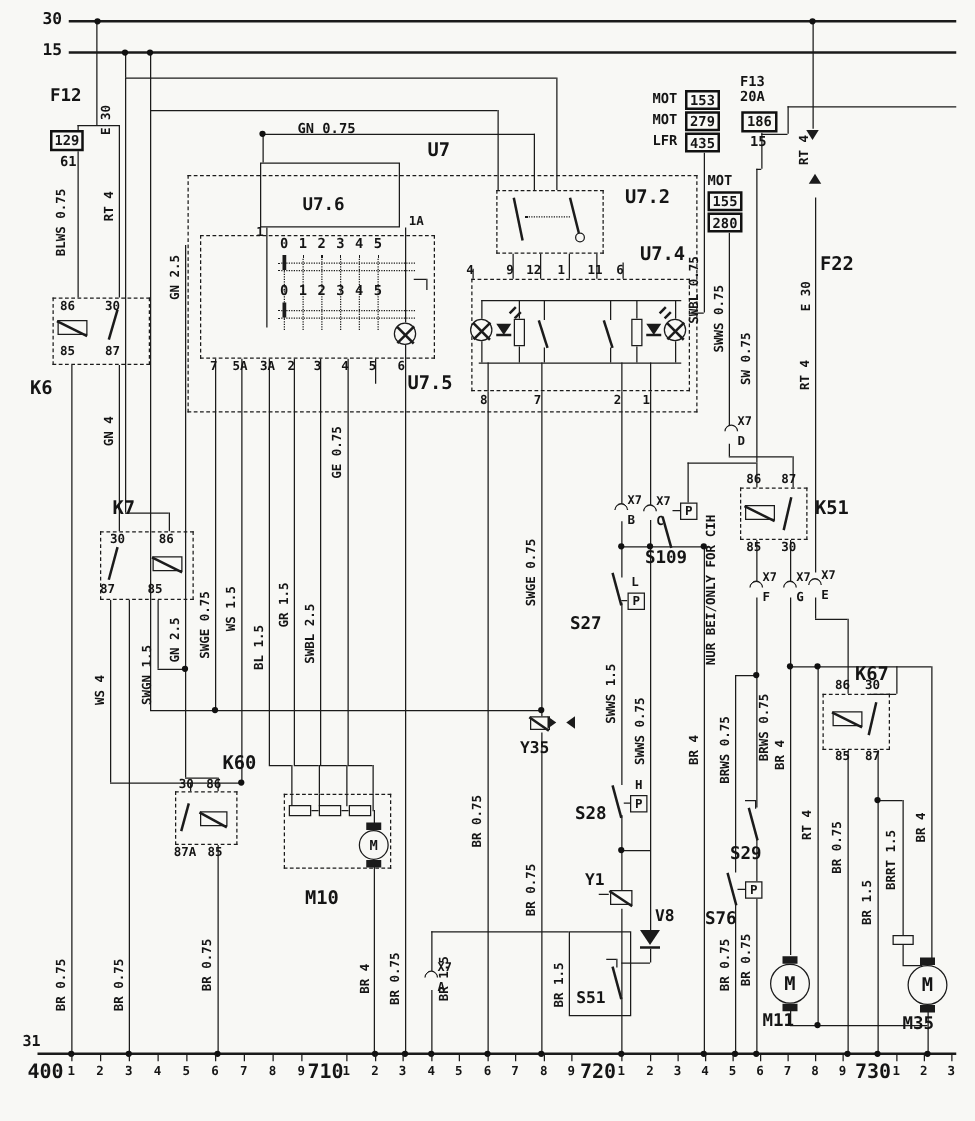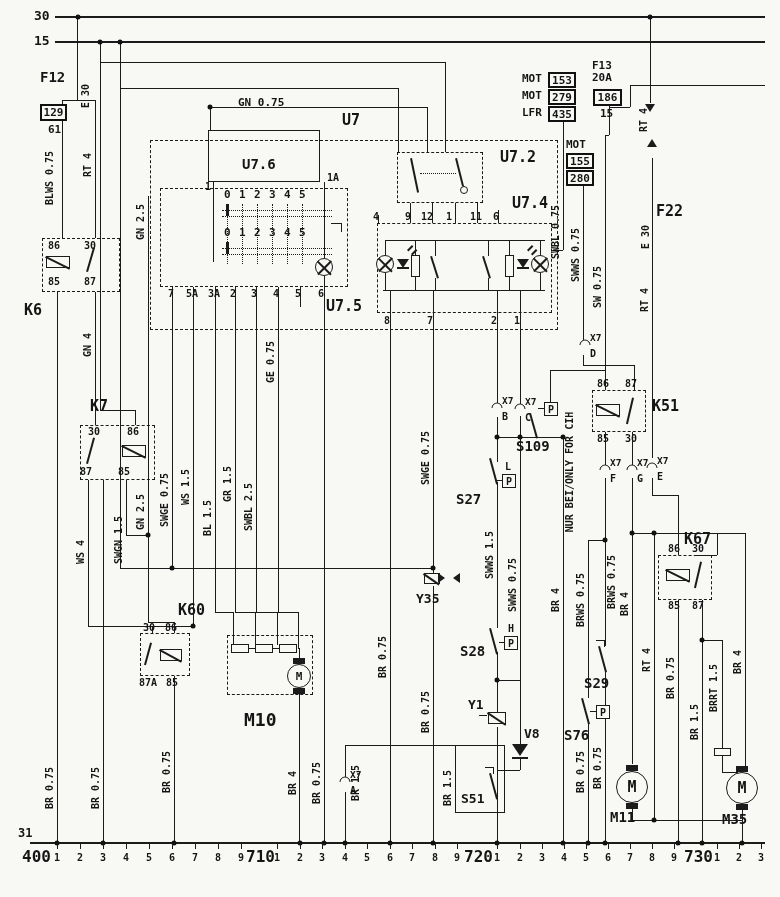--- a/index.html
+++ b/index.html
@@ -355,21 +355,21 @@
     <div class="dot" style="left: 702px; top: 843px;"></div>
     <div class="dot" style="left: 742px; top: 843px;"></div>
     <div class="hlab" style="left: 34px; top: 9px; font-size: 13px;">30</div>
     <div class="hlab" style="left: 34px; top: 34px; font-size: 13px;">15</div>
     <div class="hlab" style="left: 18px; top: 827px; font-size: 12px;">31</div>
     <div class="hlab" style="left: 40px; top: 70px; font-size: 14px;">F12</div>
     <div class="hlab" style="left: 48px; top: 124px; font-size: 11px;">61</div>
     <div class="hlab" style="left: 24px; top: 303px; font-size: 15px;">K6</div>
     <div class="hlab" style="left: 90px; top: 399px; font-size: 15px;">K7</div>
     <div class="hlab" style="left: 178px; top: 603px; font-size: 15px;">K60</div>
-    <div class="hlab" style="left: 244px; top: 711px; font-size: 18px; text-align: center;">M10</div>
+    <div class="hlab" style="left: 244px; top: 711px; font-size: 15px; text-align: center;">M10</div>
     <div class="hlab" style="left: 342px; top: 113px; font-size: 15px;">U7</div>
     <div class="hlab" style="left: 242px; top: 157px; font-size: 14px;">U7.6</div>
     <div class="hlab" style="left: 326px; top: 299px; font-size: 15px;">U7.5</div>
     <div class="hlab" style="left: 500px; top: 150px; font-size: 15px;">U7.2</div>
     <div class="hlab" style="left: 512px; top: 196px; font-size: 15px;">U7.4</div>
     <div class="hlab" style="left: 238px; top: 97px; font-size: 11px;">GN 0.75</div>
     <div class="hlab" style="left: 48px; top: 241px; font-size: 10px;">86</div>
     <div class="hlab" style="left: 84px; top: 241px; font-size: 10px;">30</div>
     <div class="hlab" style="left: 48px; top: 277px; font-size: 10px;">85</div>
     <div class="hlab" style="left: 84px; top: 277px; font-size: 10px;">87</div>

